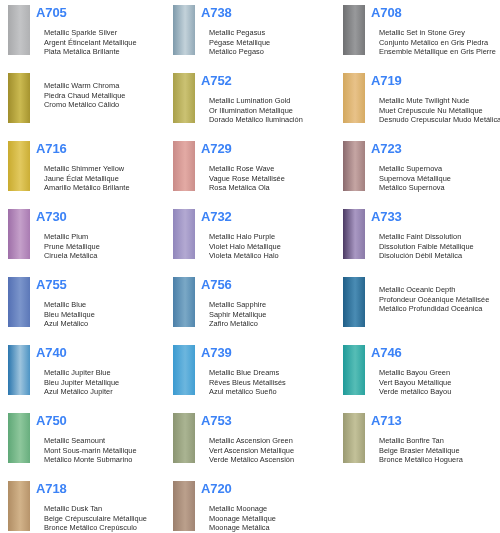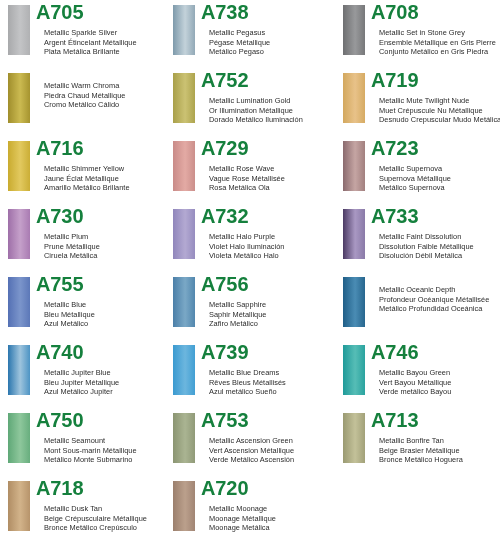--- a/index.html
+++ b/index.html
@@ -40,23 +40,23 @@
     height: 50px;
     flex: 0 0 22px;
     margin-top: 0px;
   }
   .info {
     padding-left: 6px;
     padding-top: 0px;
     overflow: hidden;
   }
   .code {
-    font-size: 20px;
+    font-size: 13px;
     font-weight: bold;
-    color: #15803d;
+    color: #3b82f6;
     line-height: 15px;
     letter-spacing: -0.1px;
     margin: 0 0 7px 0;
     white-space: nowrap;
   }
   .names {
     margin: 8px;
   }
   .name-line {
     font-size: 7.4px;
@@ -92,22 +92,22 @@
             <div class="name-line">Metálico Pegaso</div>
           </div>
         </div>
       </div>
       <div class="swatch-card">
         <div class="chip" style="background: linear-gradient(to right, rgb(110, 111, 113) 0%, rgb(152, 153, 155) 55%, rgb(119, 120, 122) 100%);"></div>
         <div class="info">
           <div class="code">A708</div>
           <div class="names">
             <div class="name-line">Metallic Set in Stone Grey</div>
+            <div class="name-line">Conjunto Metálico en Gris Piedra</div>
             <div class="name-line">Ensemble Métallique en Gris Pierre</div>
-            <div class="name-line">Conjunto Metálico en Gris Piedra</div>
           </div>
         </div>
       </div>
       <div class="swatch-card">
         <div class="chip" style="background: linear-gradient(to right, rgb(160, 142, 44) 0%, rgb(203, 186, 81) 55%, rgb(166, 148, 47) 100%);"></div>
         <div class="info">
           <div class="names">
             <div class="name-line">Metallic Warm Chroma</div>
             <div class="name-line">Piedra Chaud Métallique</div>
             <div class="name-line">Cromo Metálico Cálido</div>
@@ -179,21 +179,21 @@
             <div class="name-line">Ciruela Metálica</div>
           </div>
         </div>
       </div>
       <div class="swatch-card">
         <div class="chip" style="background: linear-gradient(to right, rgb(144, 134, 187) 0%, rgb(179, 169, 210) 55%, rgb(150, 140, 191) 100%);"></div>
         <div class="info">
           <div class="code">A732</div>
           <div class="names">
             <div class="name-line">Metallic Halo Purple</div>
-            <div class="name-line">Violet Halo Iluminación</div>
+            <div class="name-line">Violet Halo Métallique</div>
             <div class="name-line">Violeta Metálico Halo</div>
           </div>
         </div>
       </div>
       <div class="swatch-card">
         <div class="chip" style="background: linear-gradient(to right, rgb(75, 58, 99) 0%, rgb(169, 152, 195) 55%, rgb(138, 122, 168) 100%);"></div>
         <div class="info">
           <div class="code">A733</div>
           <div class="names">
             <div class="name-line">Metallic Faint Dissolution</div>

